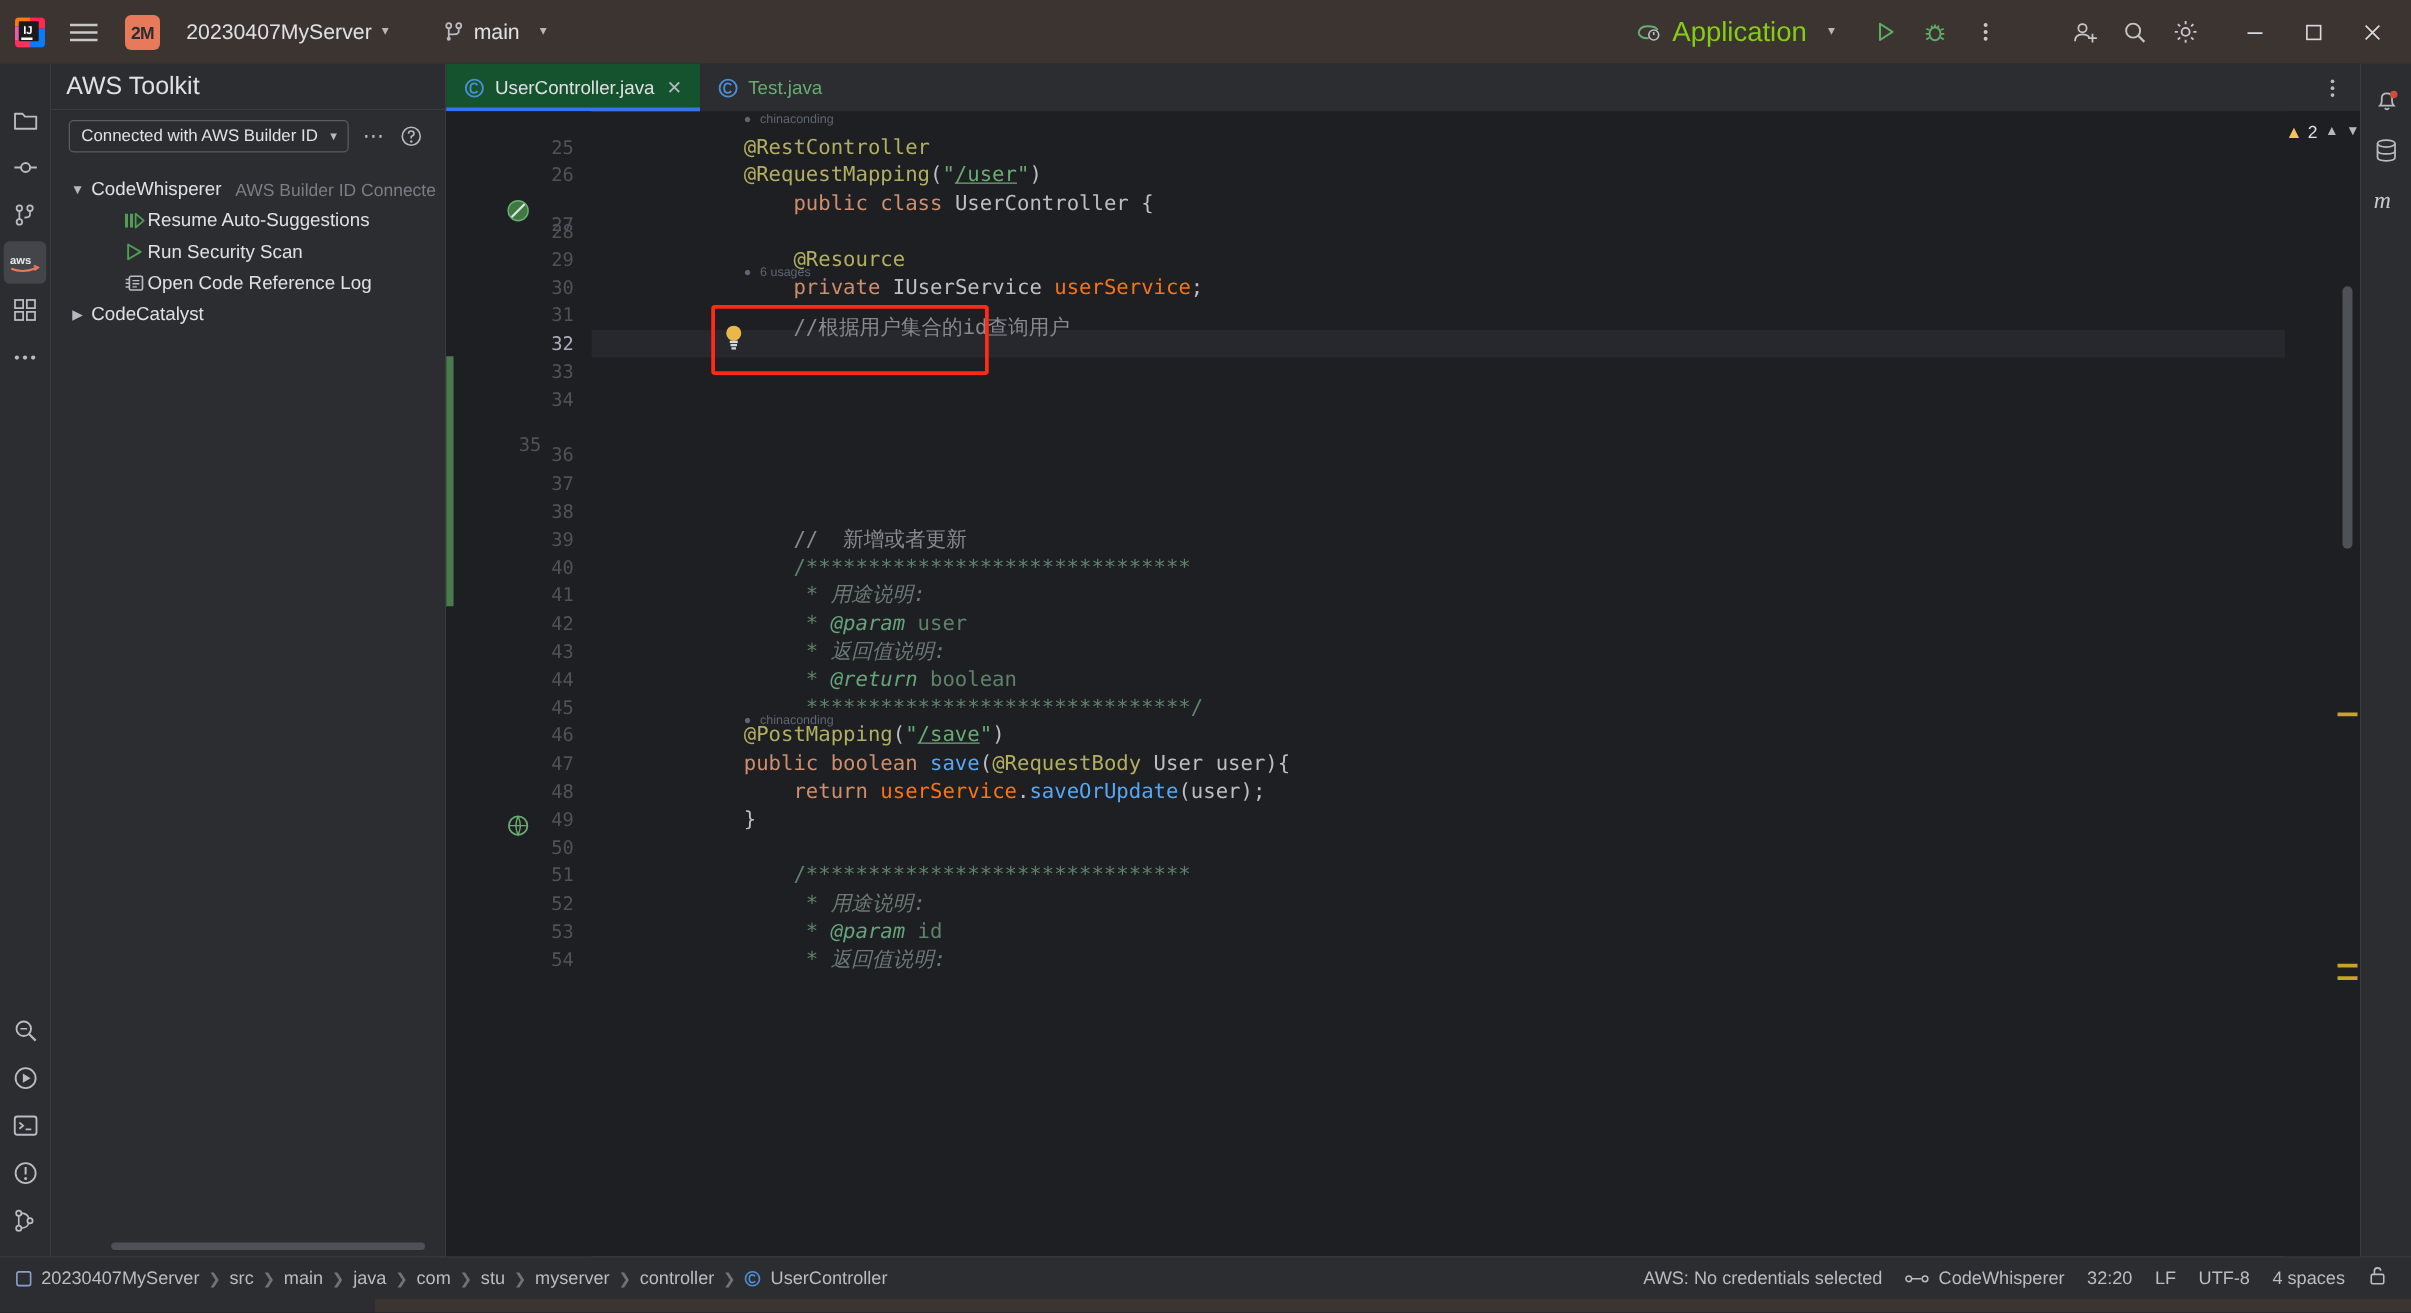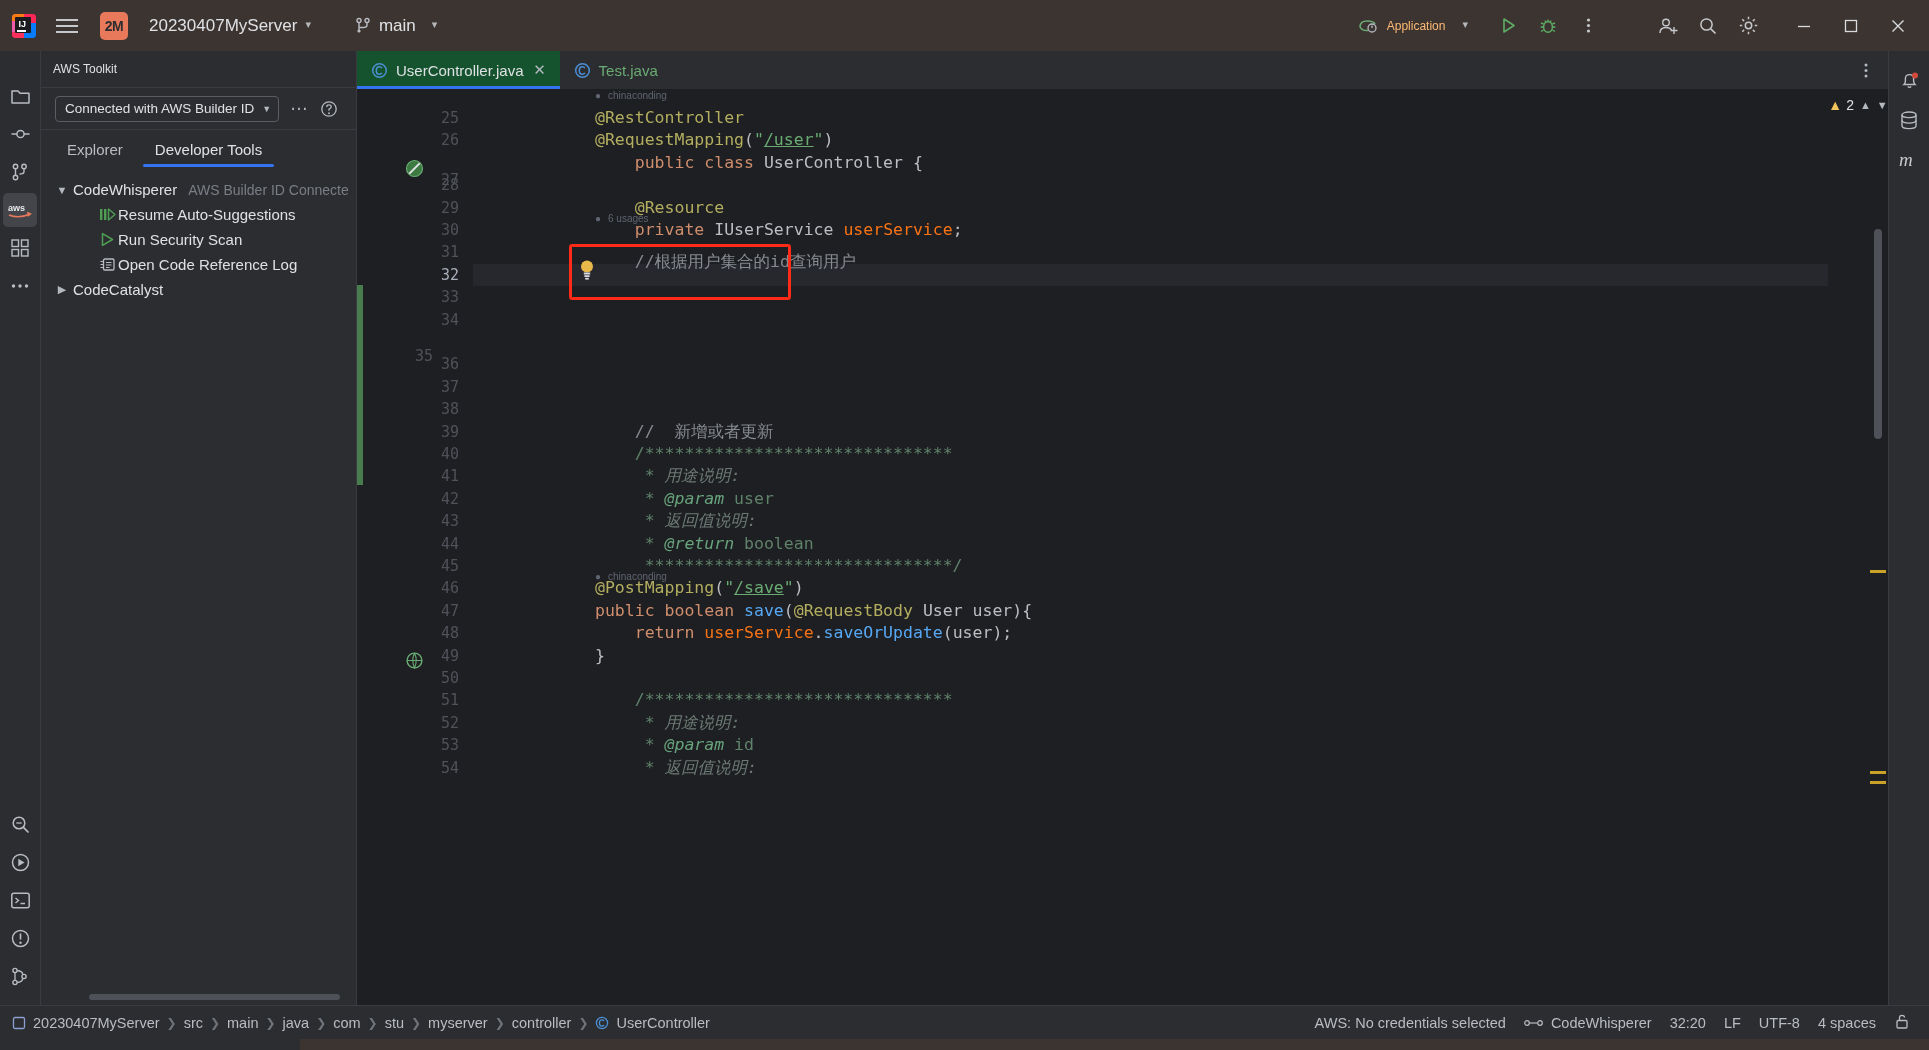--- a/index.html
+++ b/index.html
@@ -31,41 +31,41 @@
     margin-right:11px; letter-spacing:-0.5px;
   }
   .proj-name { font-size:17px; color:#dfe1e5; }
   .chev { display:inline-block; font-size:11px; color:#b5b7ba; margin-left:8px; position:relative; top:-1px;}
   .branch { display:flex; align-items:center; margin-left:26px; gap:8px; }
   .branch-icon { width:16px; height:17px; display:block; }
   .branch-name { font-size:17px; color:#dfe1e5; }
 
   .tb-right { margin-left:auto; display:flex; align-items:center; gap:0px; }
   .runcfg { display:flex; align-items:center; gap:9px; padding:4px 10px 4px 8px; border-radius:5px; cursor:pointer; margin-right:10px;}
-  .runcfg-label { font-size:12px; color:#fdba74;text-align:center; }
+  .runcfg-label { font-size:22px; color:#84cc16;text-align:center; }
   .ic-btn { width:40px; height:38px; display:flex; align-items:center; justify-content:center; cursor:pointer; border-radius:5px;}
   .win-btn { width:47px; height:50px; display:flex; align-items:center; justify-content:center; cursor:pointer; }
 
   
   .bodyrow { flex:1 1 auto; display:flex; min-height:0; }
 
   
   .rail {
     width:41px; flex:0 0 41px; background:#2b2d30;
     display:flex; flex-direction:column; align-items:center;
     padding-top:28px; gap:4px;
     border-right:1px solid #393b40;
   }
   .rail-spacer { flex:1 1 auto; }
   .rail-btn { width:34px; height:34px; display:flex; align-items:center; justify-content:center; cursor:pointer; border-radius:5px; position:relative;}
   .rail-btn.aws-sel { background:#43454a; }
 
   
   .toolwin { width:316px; flex:0 0 316px; background:#2b2d30; display:flex; flex-direction:column; border-right:1px solid #393b40; min-width:0;}
-  .tw-header { height:36px; display:flex; align-items:center; padding:0 12px; font-size:12px; color:#dfe1e5; }
+  .tw-header { height:36px; display:flex; align-items:center; padding:0 12px; font-size:20px; color:#dfe1e5; }
   .tw-bar {
     height:42px; display:flex; align-items:center; padding:0 8px 0 14px; gap:8px;
     border-top:1px solid #393b40;
   }
   .conn-combo {
     height:26px; border:1px solid #5a5d63; border-radius:4px; background:#2b2d30;
     display:flex; align-items:center; gap:8px; padding:0 7px 0 9px; cursor:pointer;
     font-size:13.5px; color:#dfe1e5;
   }
   .tw-dots { cursor:pointer; color:#b4b8bf; font-size:17px; letter-spacing:1px; padding:0 3px;}
@@ -360,24 +360,20 @@
           <span style="font-size:9px;color:#b4b8bf">▼</span>
         </div>
         <div class="tw-dots">⋯</div>
         <div class="tw-help">
           <svg width="18" height="18" viewBox="0 0 18 18">
             <circle cx="9" cy="9" r="7.2" fill="none" stroke="#b4b8bf" stroke-width="1.3"></circle>
             <path d="M6.8 6.9 Q6.8 4.8 9 4.8 Q11.2 4.8 11.2 6.8 Q11.2 8.4 9 9.2 L9 10.8" fill="none" stroke="#b4b8bf" stroke-width="1.3"></path>
             <circle cx="9" cy="13.2" r="0.95" fill="#b4b8bf"></circle>
           </svg>
         </div>
-      </div>
-      <div class="tw-tabs">
-        <div class="tw-tab">Explorer</div>
-        <div class="tw-tab sel">Developer Tools</div>
       </div>
       <div class="tree">
 
         <div class="tree-row" style="padding-left:10px">
           <span class="tw-arrow">▼</span>
           <span>CodeWhisperer</span>
           <span class="tree-sub">AWS Builder ID Connecte</span>
         </div>
 
         <div class="tree-row" style="padding-left:55px">

